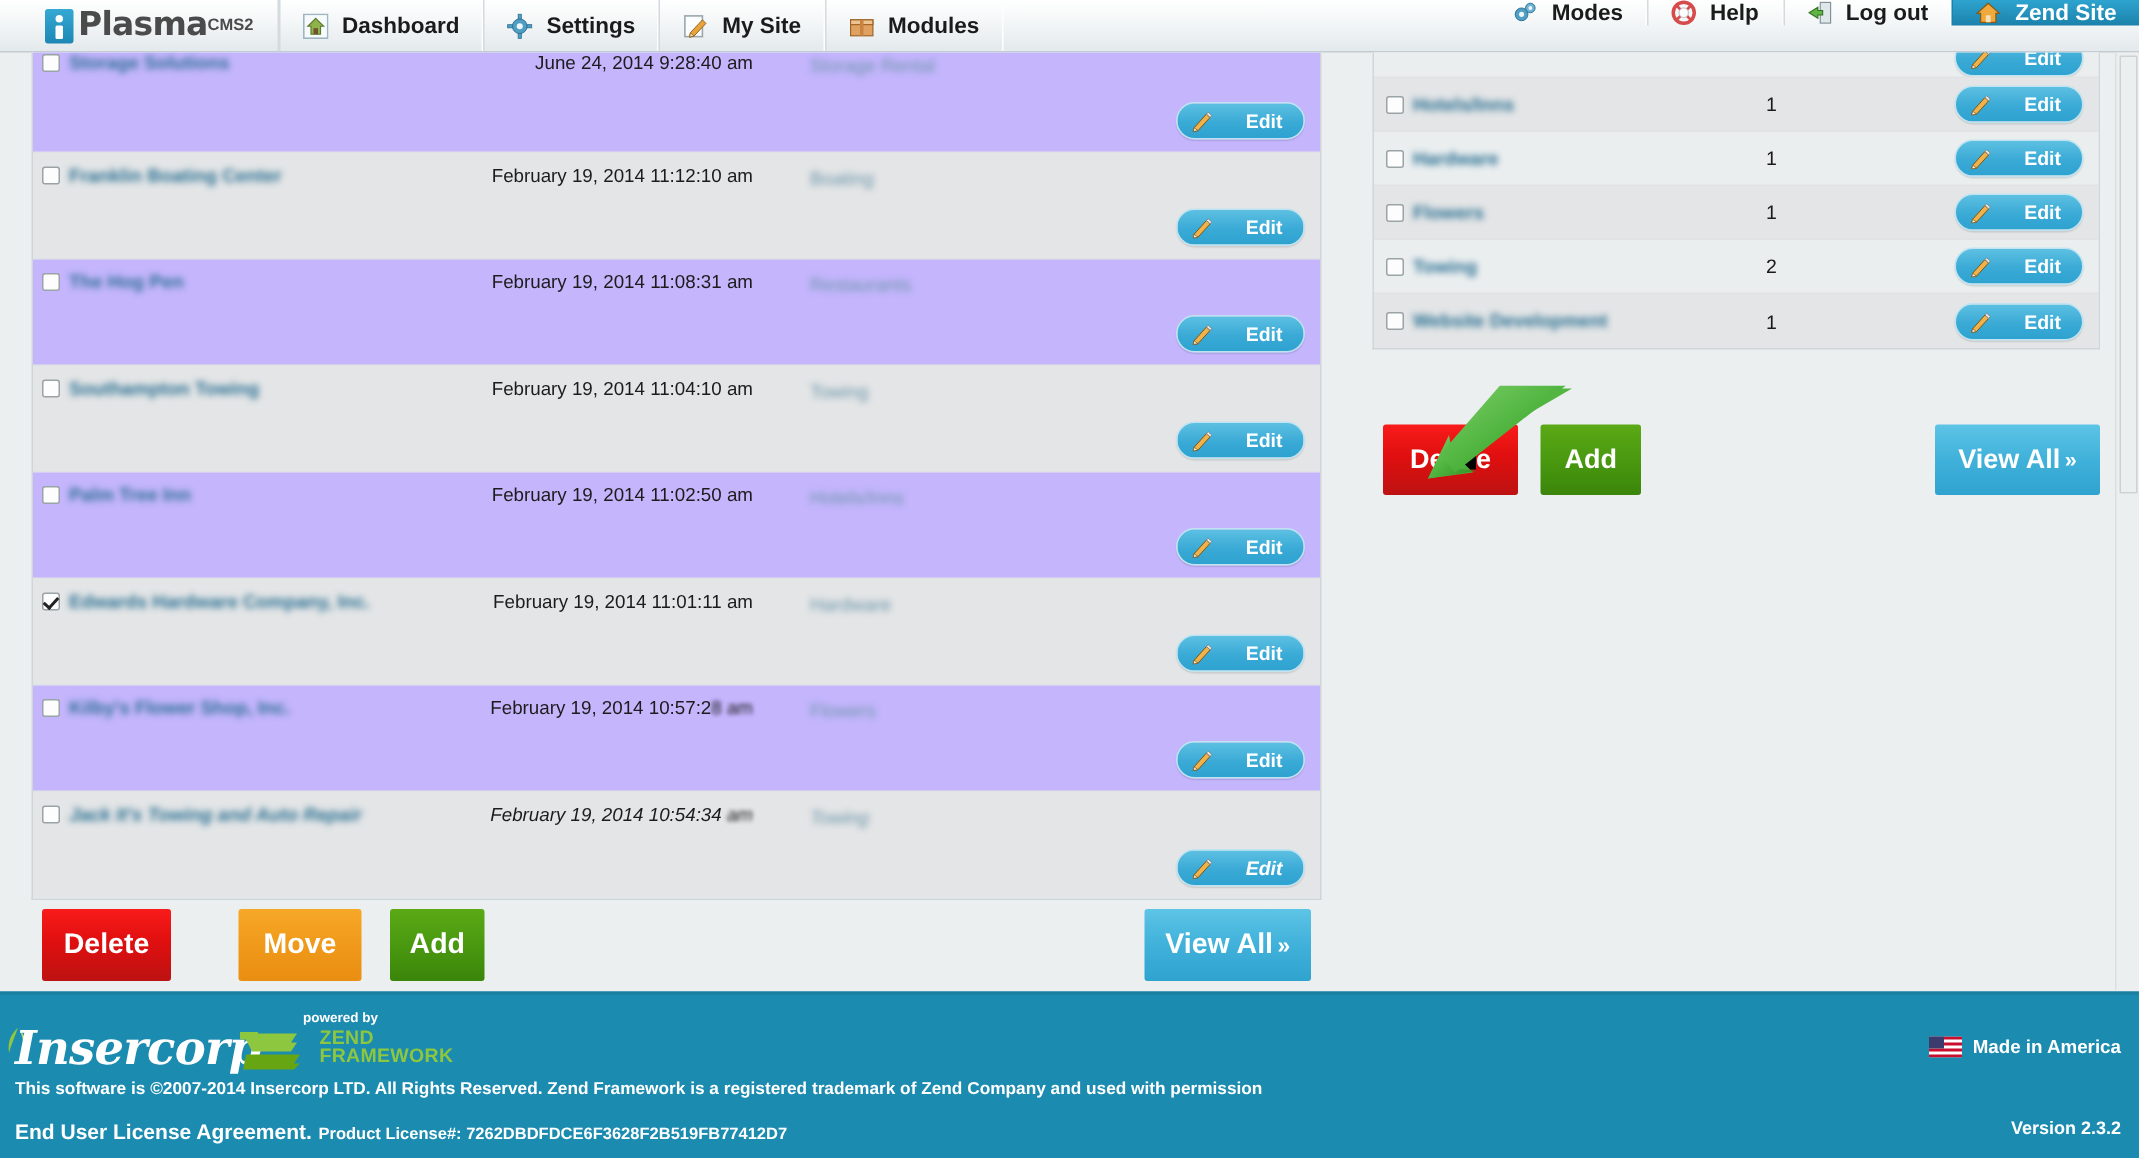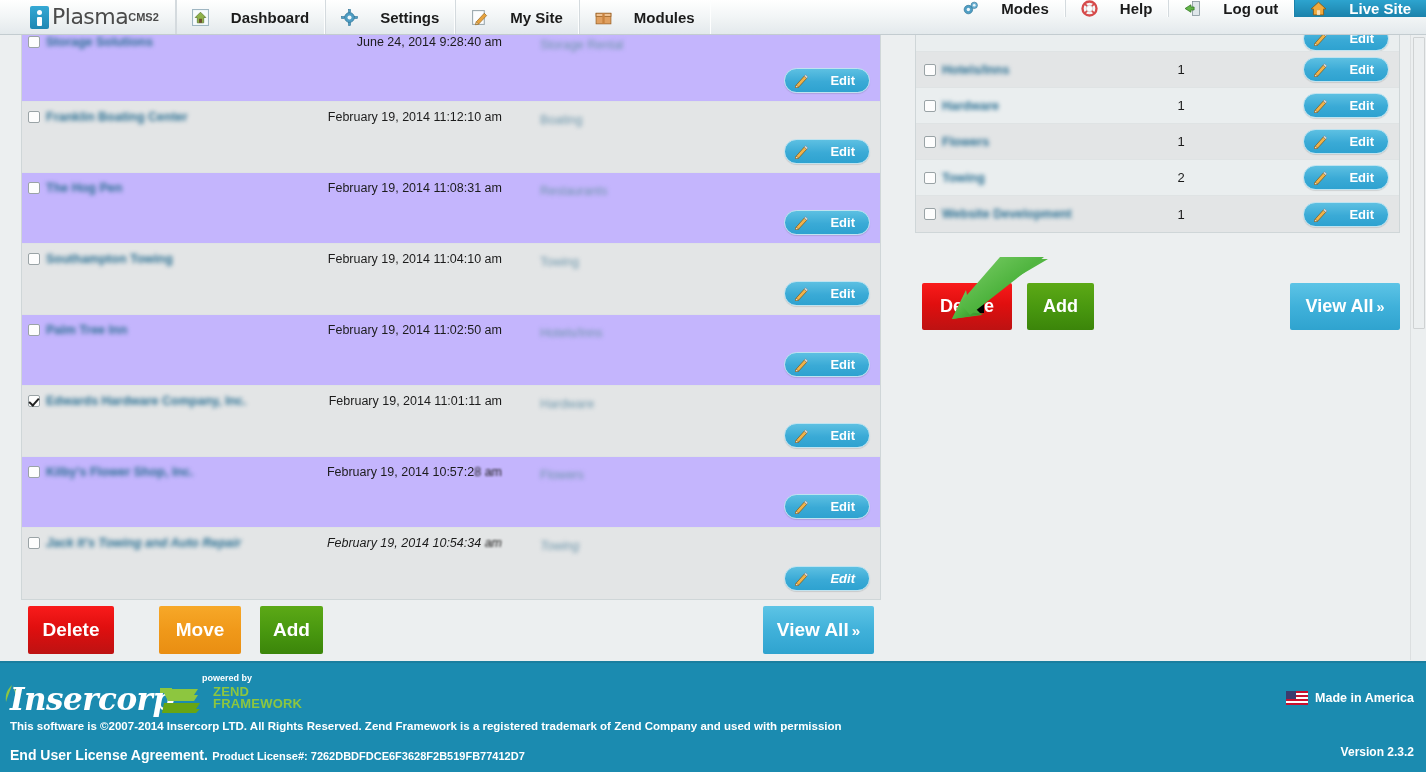--- a/index.html
+++ b/index.html
@@ -15,21 +15,21 @@
   .topnav{
     position:absolute;left:0;top:0;width:1426px;height:35px;
     background:linear-gradient(to bottom,#ffffff 0%,#f2f5f6 50%,#e3e9ec 100%);
     border-bottom:1px solid #c3ccd0;
     display:flex;align-items:stretch;
     box-sizing:border-box;
   }
   .nav-left{display:flex;align-items:stretch;}
   .nav-right{display:flex;align-items:flex-start;margin-left:auto;}
   .nav-item{
-    display:flex;align-items:center;gap:22px;
+    display:flex;align-items:center;gap:9px;
     padding:0 15px;
     border-left:1px solid #d4dade;
     border-right:1px solid #fdfefe;
     font-size:15px;font-weight:bold;color:#1b1b1b;
     cursor:pointer;white-space:nowrap;
   }
   .nav-item:first-child{border-left:none;}
   .nav-item.active{
     background:linear-gradient(to bottom,#2da4cf 0%,#1b82ab 100%);
     color:#ffffff;border-left:1px solid #1b82ab;border-right:none;
@@ -39,21 +39,21 @@
     width:19px;height:23px;background:linear-gradient(to bottom,#35a8d4,#1e87b3);
     border-radius:2px;position:relative;margin-right:3px;
   }
   .logo-i:before{
     content:"";position:absolute;left:7px;top:4px;width:5px;height:5px;border-radius:50%;background:#fff;
   }
   .logo-i:after{
     content:"";position:absolute;left:7px;top:11px;width:5px;height:9px;background:#fff;border-radius:1px;
   }
   .logo-text{
-    font-size:22px;font-weight:normal;color:#4b4b4b;letter-spacing:-0.5px;
+    font-size:22px;font-weight:bold;color:#4b4b4b;letter-spacing:-0.5px;
     font-family:"DejaVu Sans",sans-serif;line-height:1;
   }
   .logo-sup{font-size:11px;vertical-align:super;color:#4b4b4b;font-weight:bold;}
 
   
   .ni{width:17px;height:17px;display:inline-block;flex:0 0 auto;}
 
   
   .content{position:absolute;left:0;top:35px;width:1426px;height:625px;}
 
@@ -300,21 +300,21 @@
         <span>Log out</span>
       </div>
 
       <div class="nav-item active">
         <span class="ni">
           <svg viewBox="0 0 16 16" width="17" height="17">
               <path d="M8 2 L15 8.4 H12.8 V14 H3.2 V8.4 H1 Z" fill="#f0a93c" stroke="#8a5a12" stroke-width=".8"></path>
               <rect x="6.5" y="9.6" width="3" height="4.4" fill="#f8e0b8"></rect>
             </svg>
         </span>
-        <span>Live Site</span>
+        <span>Zend Site</span>
       </div>
     </div>
   </div>
 
   <div class="content">
 
     <div class="left-panel">
 
       <div class="row odd" style="height:67px;">
         <div class="cells" style="padding-top:0;">

